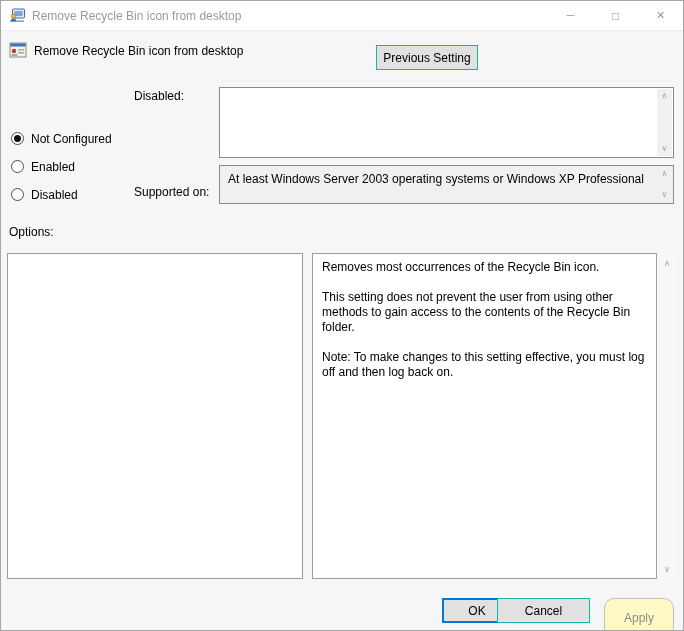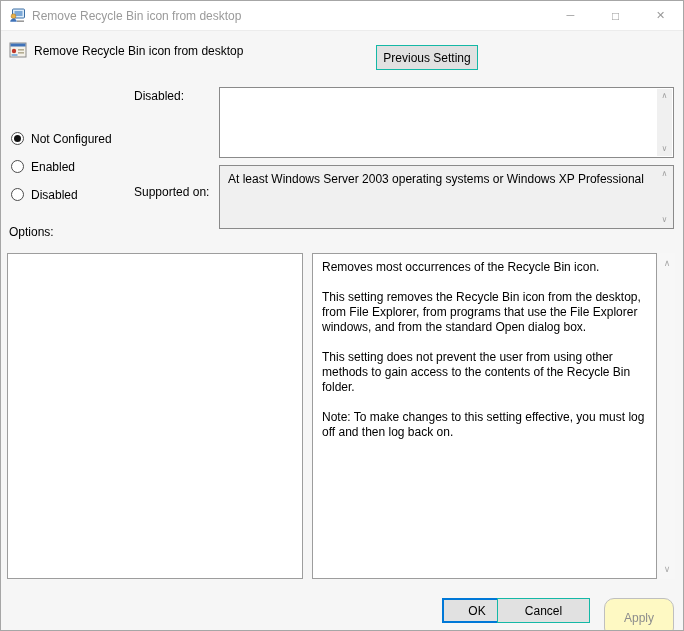--- a/index.html
+++ b/index.html
@@ -43,21 +43,21 @@
   .radio-label{margin-left:7px;}
   
   .lbl{position:absolute;}
   .lbl-comment{left:133px;top:88px;}
   .lbl-supported{left:133px;top:184px;}
   .lbl-options{left:8px;top:224px;}
   .lbl-help{left:313px;top:216px;margin-top:35px;}
   
   .textbox{position:absolute;background:#fff;border:1px solid #8a8a8a;}
   .comment-box{left:218px;top:86px;width:455px;height:71px;}
-  .supported-box{left:218px;top:164px;width:455px;height:64px;background:#f0f0f0;}
+  .supported-box{left:218px;top:164px;width:455px;height:39px;background:#f0f0f0;}
   .supported-text{position:absolute;left:8px;top:6px;right:22px;line-height:15px;}
   
   .vscroll{position:absolute;top:1px;bottom:1px;right:1px;width:15px;background:#f0f0f0;}
   .vscroll .arr{position:absolute;left:0;width:15px;height:14px;display:flex;align-items:center;
     justify-content:center;color:#a0a0a0;font-size:8px;line-height:1;cursor:default;}
   .vscroll .arr.up{top:0;}
   .vscroll .arr.down{bottom:0;}
   
   .options-box{left:6px;top:252px;width:296px;height:326px;border-color:#9d9d9d;}
   .help-box{left:311px;top:252px;width:345px;height:326px;border-color:#9d9d9d;overflow:hidden;padding-left:8px;}
@@ -148,21 +148,20 @@
   </div>
 
   <span class="lbl lbl-options">Options:</span>
   <span class="lbl lbl-help">Help:</span>
 
   <div class="textbox options-box"></div>
 
   <div class="textbox help-box">
     <div class="help-text">
       <p>Removes most occurrences of the Recycle Bin icon.</p>
-      <p>This setting removes the Recycle Bin icon from the desktop, from File Explorer, from programs that use the File Explorer windows, and from the standard Open dialog box.</p>
       <p>This setting does not prevent the user from using other methods to gain access to the contents of the Recycle Bin folder.</p>
       <p>Note: To make changes to this setting effective, you must log off and then log back on.</p>
     </div>
   </div>
   <div class="help-scroll">
     <span class="arr up">∧</span>
     <span class="arr down">∨</span>
   </div>
 
   <button class="btn btn-ok">OK</button>

